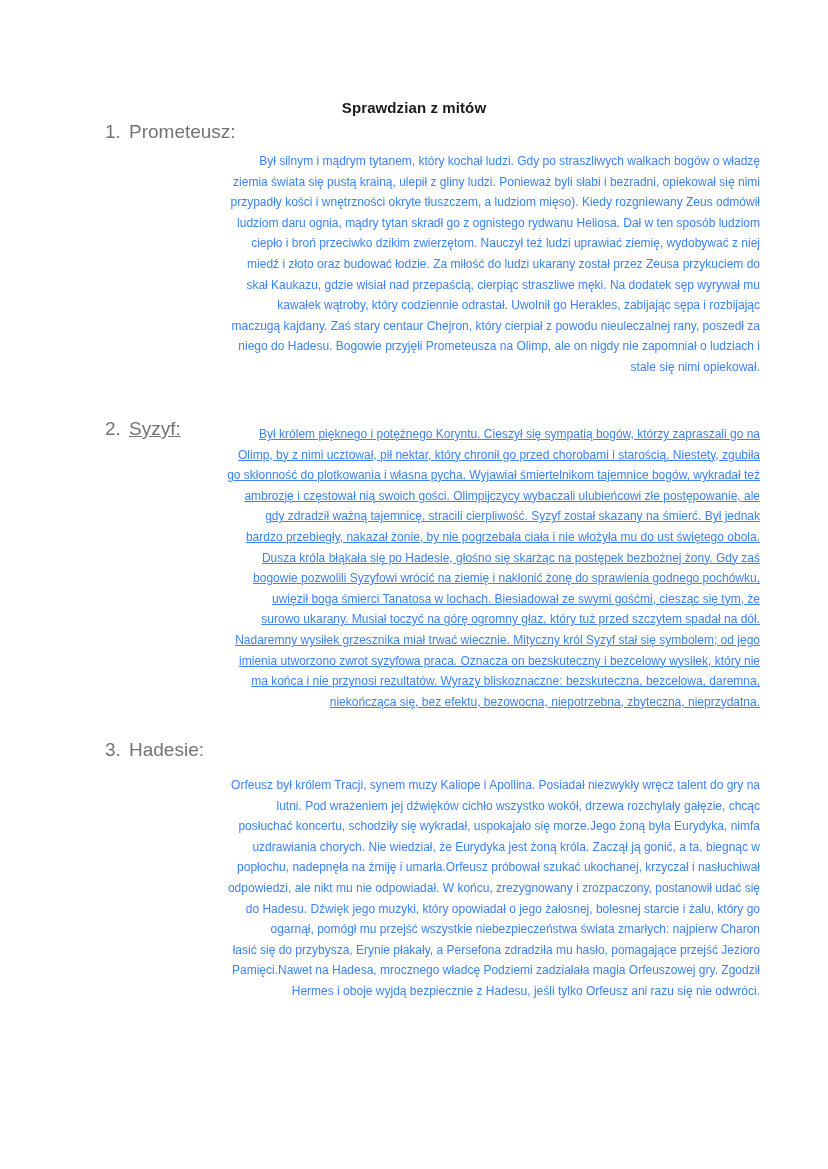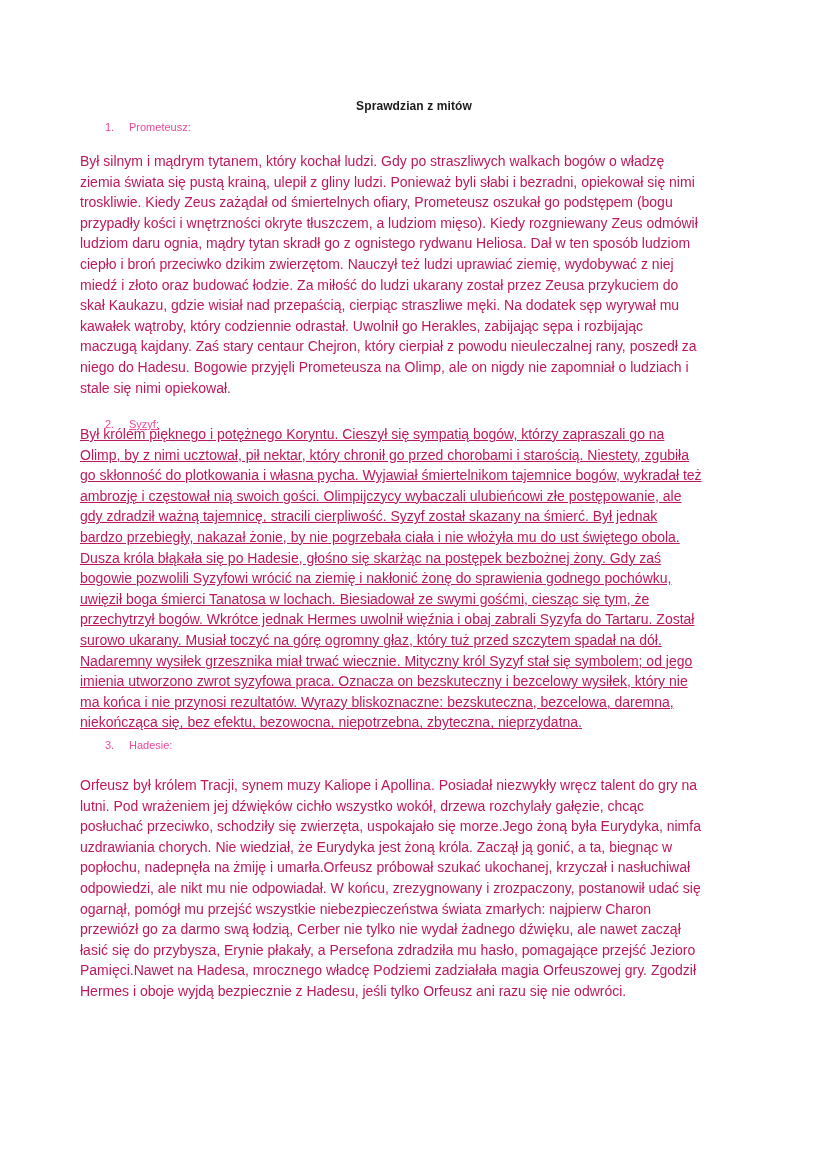--- a/index.html
+++ b/index.html
@@ -22,63 +22,63 @@
       height: 1169px;
       background: #ffffff;
     }
     .title {
       position: absolute;
       top: 99px;
       left: 0;
       width: 828px;
       text-align: center;
       font-weight: bold;
-      font-size: 12px;
+      font-size: 15px;
       color: #1a1a1a;
       letter-spacing: 0.1px;
     }
     .heading {
       position: absolute;
       left: 105px;
-      font-size: 11px;
-      color: #ec4899;
+      font-size: 19px;
+      color: #737373;
       white-space: nowrap;
     }
     .heading .num {
       display: inline-block;
       width: 24px;
     }
     .para {
       position: absolute;
       left: 80px;
       width: 680px;
-      font-size: 14px;
+      font-size: 12px;
       line-height: 20.6px;
-      color: #be185d;
+      color: #3b82f6;
+      text-align: right;
     }
     .line {
       display: block;
       white-space: nowrap;
       height: 20.6px;
     }
   </style>
 </head>
 <body>
 
 <div class="page">
 
   <div class="title">Sprawdzian z mitów</div>
 
   <div class="heading" style="top:121px;">
     <span class="num">1.</span><span>Prometeusz:</span>
   </div>
   <div class="para" style="top:151px;">
     <span class="line">Był silnym i mądrym tytanem, który kochał ludzi. Gdy po straszliwych walkach bogów o władzę</span>
     <span class="line">ziemia świata się pustą krainą, ulepił z gliny ludzi. Ponieważ byli słabi i bezradni, opiekował się nimi</span>
-    <span class="line">troskliwie. Kiedy Zeus zażądał od śmiertelnych ofiary, Prometeusz oszukał go podstępem (bogu</span>
     <span class="line">przypadły kości i wnętrzności okryte tłuszczem, a ludziom mięso). Kiedy rozgniewany Zeus odmówił</span>
     <span class="line">ludziom daru ognia, mądry tytan skradł go z ognistego rydwanu Heliosa. Dał w ten sposób ludziom</span>
     <span class="line">ciepło i broń przeciwko dzikim zwierzętom. Nauczył też ludzi uprawiać ziemię, wydobywać z niej</span>
     <span class="line">miedź i złoto oraz budować łodzie. Za miłość do ludzi ukarany został przez Zeusa przykuciem do</span>
     <span class="line">skał Kaukazu, gdzie wisiał nad przepaścią, cierpiąc straszliwe męki. Na dodatek sęp wyrywał mu</span>
     <span class="line">kawałek wątroby, który codziennie odrastał. Uwolnił go Herakles, zabijając sępa i rozbijając</span>
     <span class="line">maczugą kajdany. Zaś stary centaur Chejron, który cierpiał z powodu nieuleczalnej rany, poszedł za</span>
     <span class="line">niego do Hadesu. Bogowie przyjęli Prometeusza na Olimp, ale on nigdy nie zapomniał o ludziach i</span>
     <span class="line">stale się nimi opiekował.</span>
   </div>
@@ -89,38 +89,37 @@
   <div class="para" style="top:424px;text-decoration:underline;">
     <span class="line">Był królem pięknego i potężnego Koryntu. Cieszył się sympatią bogów, którzy zapraszali go na</span>
     <span class="line">Olimp, by z nimi ucztował, pił nektar, który chronił go przed chorobami i starością. Niestety, zgubiła</span>
     <span class="line">go skłonność do plotkowania i własna pycha. Wyjawiał śmiertelnikom tajemnice bogów, wykradał też</span>
     <span class="line">ambrozję i częstował nią swoich gości. Olimpijczycy wybaczali ulubieńcowi złe postępowanie, ale</span>
     <span class="line">gdy zdradził ważną tajemnicę, stracili cierpliwość. Syzyf został skazany na śmierć. Był jednak</span>
     <span class="line">bardzo przebiegły, nakazał żonie, by nie pogrzebała ciała i nie włożyła mu do ust świętego obola.</span>
     <span class="line">Dusza króla błąkała się po Hadesie, głośno się skarżąc na postępek bezbożnej żony. Gdy zaś</span>
     <span class="line">bogowie pozwolili Syzyfowi wrócić na ziemię i nakłonić żonę do sprawienia godnego pochówku,</span>
     <span class="line">uwięził boga śmierci Tanatosa w lochach. Biesiadował ze swymi gośćmi, ciesząc się tym, że</span>
-    <span class="line">przechytrzył bogów. Wkrótce jednak Hermes uwolnił więźnia i obaj zabrali Syzyfa do Tartaru. Został</span>
     <span class="line">surowo ukarany. Musiał toczyć na górę ogromny głaz, który tuż przed szczytem spadał na dół.</span>
     <span class="line">Nadaremny wysiłek grzesznika miał trwać wiecznie. Mityczny król Syzyf stał się symbolem; od jego</span>
     <span class="line">imienia utworzono zwrot syzyfowa praca. Oznacza on bezskuteczny i bezcelowy wysiłek, który nie</span>
     <span class="line">ma końca i nie przynosi rezultatów. Wyrazy bliskoznaczne: bezskuteczna, bezcelowa, daremna,</span>
     <span class="line">niekończąca się, bez efektu, bezowocna, niepotrzebna, zbyteczna, nieprzydatna.</span>
   </div>
 
   <div class="heading" style="top:739px;">
     <span class="num">3.</span><span>Hadesie:</span>
   </div>
   <div class="para" style="top:775px;">
     <span class="line">Orfeusz był królem Tracji, synem muzy Kaliope i Apollina. Posiadał niezwykły wręcz talent do gry na</span>
     <span class="line">lutni. Pod wrażeniem jej dźwięków cichło wszystko wokół, drzewa rozchylały gałęzie, chcąc</span>
-    <span class="line">posłuchać przeciwko, schodziły się zwierzęta, uspokajało się morze.Jego żoną była Eurydyka, nimfa</span>
+    <span class="line">posłuchać koncertu, schodziły się wykradał, uspokajało się morze.Jego żoną była Eurydyka, nimfa</span>
     <span class="line">uzdrawiania chorych. Nie wiedział, że Eurydyka jest żoną króla. Zaczął ją gonić, a ta, biegnąc w</span>
     <span class="line">popłochu, nadepnęła na żmiję i umarła.Orfeusz próbował szukać ukochanej, krzyczał i nasłuchiwał</span>
     <span class="line">odpowiedzi, ale nikt mu nie odpowiadał. W końcu, zrezygnowany i zrozpaczony, postanowił udać się</span>
+    <span class="line">do Hadesu. Dźwięk jego muzyki, który opowiadał o jego żałosnej, bolesnej starcie i żalu, który go</span>
     <span class="line">ogarnął, pomógł mu przejść wszystkie niebezpieczeństwa świata zmarłych: najpierw Charon</span>
-    <span class="line">przewiózł go za darmo swą łodzią, Cerber nie tylko nie wydał żadnego dźwięku, ale nawet zaczął</span>
     <span class="line">łasić się do przybysza, Erynie płakały, a Persefona zdradziła mu hasło, pomagające przejść Jezioro</span>
     <span class="line">Pamięci.Nawet na Hadesa, mrocznego władcę Podziemi zadziałała magia Orfeuszowej gry. Zgodził</span>
     <span class="line">Hermes i oboje wyjdą bezpiecznie z Hadesu, jeśli tylko Orfeusz ani razu się nie odwróci.</span>
   </div>
 
 </div>
 
 </body></html>

